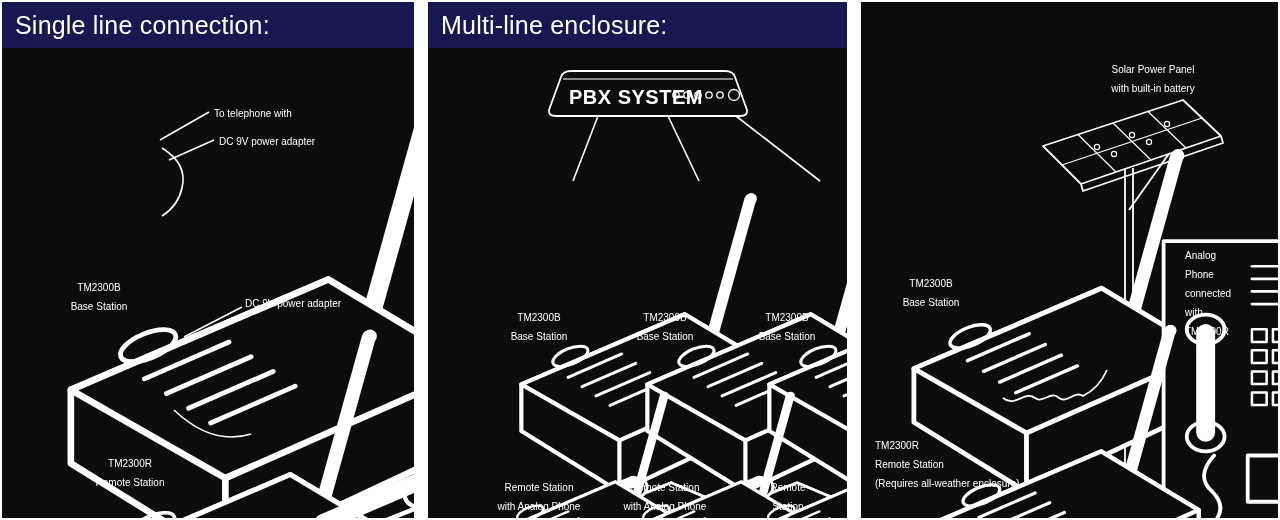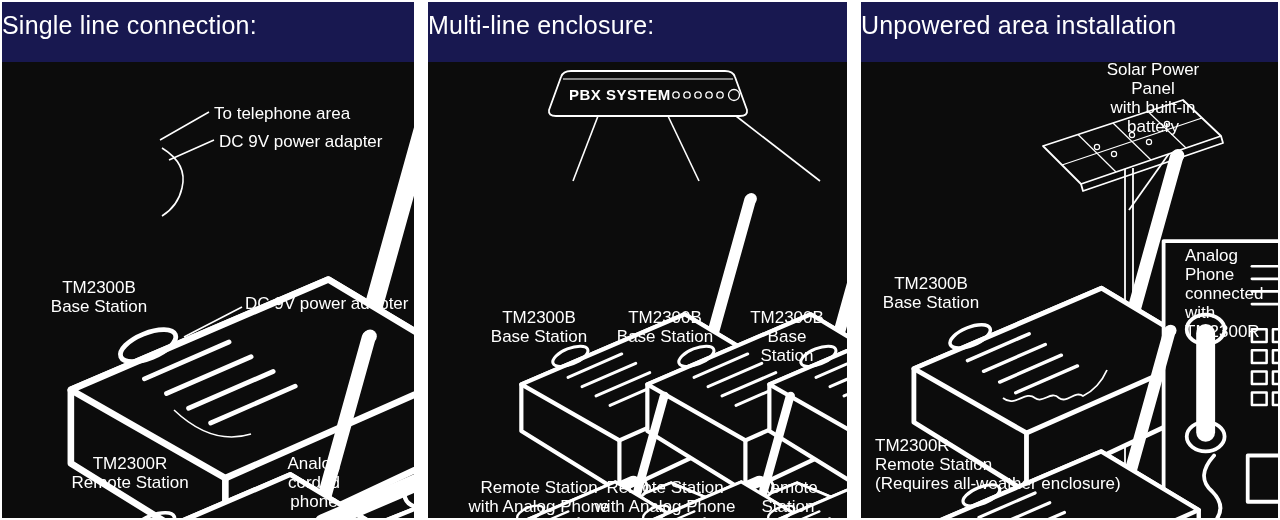--- a/index.html
+++ b/index.html
@@ -8,44 +8,45 @@
     background:#ffffff;
     font-family:"Liberation Sans", sans-serif;
     position:relative;
     overflow:hidden;
   }
   .panel {
     position:absolute; top:2px; bottom:2px;
     background:var(--panel-bg, #0c0c0c);
   }
   .panel-header {
-    height:60px;
+    height:46px;
     background:var(--header-bg, #181850);
     color:var(--text, #ffffff);
     font-size:25px;
     line-height:46px;
+    padding-left:13px;
     letter-spacing:0.2px;
     white-space:nowrap;
     overflow:hidden;
   }
   .panel-body { position:absolute; top:46px; left:0; right:0; bottom:0; }
   .art { position:absolute; inset:0; width:100%; height:100%; display:block; }
   .lbl {
     position:absolute;
     color:var(--text, #ffffff);
-    font-size:17px;
+    font-size:10px;
     line-height:19px;
     white-space:pre-line;
   }
   .lbl.center { text-align:center; transform:translateX(-50%); }
   .pbx-label {
     position:absolute;
     color:#ffffff;
     font-weight:bold;
-    font-size:15px;
+    font-size:20px;
     letter-spacing:0.5px;
     white-space:nowrap;
   }
 </style>
 </head>
 <body>
 
 <svg width="0" height="0" style="position:absolute" aria-hidden="true">
   <defs>
     <symbol id="sym-base" viewBox="0 0 140 150" overflow="visible">
@@ -151,28 +152,27 @@
       <g stroke="#fff" fill="none" stroke-width="1.6">
         <line x1="158" y1="92" x2="207" y2="64"></line>
         <line x1="167" y1="112" x2="212" y2="92"></line>
         <path d="M160,100 q26,16 20,40 q-4,18 -20,28"></path>
       </g>
       <use href="#sym-base" transform="translate(48,262) scale(0.95)"></use>
       <line x1="182" y1="289" x2="240" y2="259" stroke="#fff" stroke-width="1.6"></line>
       <use href="#sym-phone" transform="translate(238,288) scale(0.95)"></use>
       <path d="M249,386 Q210,398 172,362" stroke="#fff" fill="none" stroke-width="1.6"></path>
     </svg>
-    <div class="lbl" style="left:212px; top:56px;">To telephone area</div>
+    <div class="lbl" style="left:212px; top:56px;">To telephone with</div>
     <div class="lbl" style="left:217px; top:84px;">DC 9V power adapter</div>
     <div class="lbl center" style="left:97px; top:230px;">TM2300B
 Base Station</div>
     <div class="lbl" style="left:243px; top:246px;">DC 9V power adapter</div>
     <div class="lbl center" style="left:128px; top:406px;">TM2300R
 Remote Station</div>
-    <div class="lbl center" style="left:312px; top:406px;">Analog corded phone</div>
   </div>
 </div>
 
 <div class="panel" style="left:428px; width:419px;">
   <div class="panel-header">Multi-line enclosure:</div>
   <div class="panel-body">
     <svg class="art" viewBox="0 0 419 470">
       <g stroke="#fff" fill="none" stroke-width="1.6">
         <line x1="170" y1="68" x2="145" y2="133"></line>
         <line x1="240" y1="68" x2="271" y2="133"></line>
@@ -216,21 +216,20 @@
     <div class="lbl center" style="left:111px; top:430px;">Remote Station
 with Analog Phone</div>
     <div class="lbl center" style="left:237px; top:430px;">Remote Station
 with Analog Phone</div>
     <div class="lbl center" style="left:360px; top:430px;">Remote Station
 with Analog Phone</div>
   </div>
 </div>
 
 <div class="panel" style="left:861px; width:417px;">
-  <div class="panel-header">Unpowered area installation</div>
   <div class="panel-body">
     <svg class="art" viewBox="0 0 417 470">
       <g stroke="#fff" stroke-width="1.8" fill="#0c0c0c" stroke-linejoin="round">
         <g fill="none">
           <line x1="264" y1="120" x2="264" y2="446"></line>
           <line x1="272" y1="120" x2="272" y2="446"></line>
           <line x1="268" y1="162" x2="312" y2="100"></line>
         </g>
         <path d="M182,98 L322,52 L360,88 L220,136 Z"></path>
         <path d="M220,136 L222,143 L362,95 L360,88" fill="none"></path>

